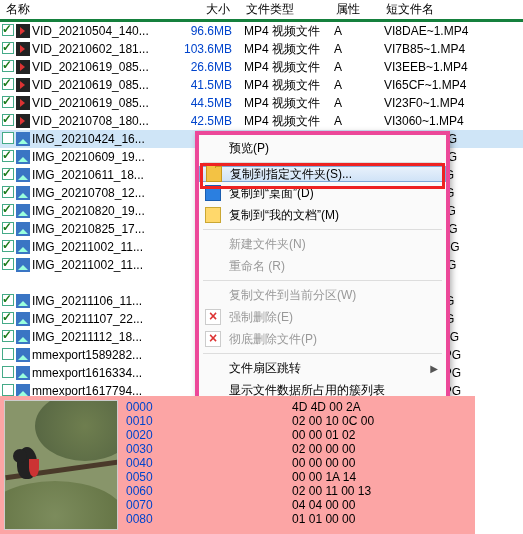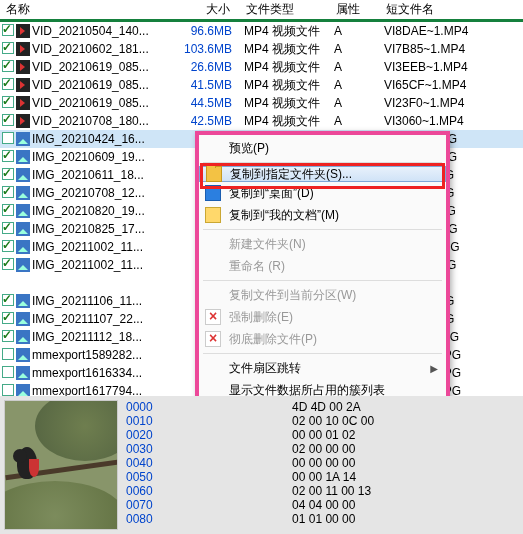--- a/index.html
+++ b/index.html
@@ -35,21 +35,21 @@
   .menu-highlight-frame { position: absolute; left: 200px; top: 163px; width: 245px; height: 26px; border: 3px solid #e22; pointer-events: none; }
   .foldicon { width:16px;height:16px;background:#f3c244;border:1px solid #c79a1f;display:inline-block;position:relative; }
   .foldicon::before { content:"";position:absolute;left:-1px;top:-4px;width:8px;height:4px;background:#f3c244;border:1px solid #c79a1f;border-bottom:none; }
   .desktopicon { width:16px;height:16px;background:#2b7fe0;border:1px solid #1a5db0;display:inline-block; }
   .docicon { width:16px;height:16px;background:#ffd86b;border:1px solid #caa733;display:inline-block; }
   .rmicon { width:16px;height:16px;background:#fff;border:1px solid #ccc;display:inline-block;position:relative; }
   .rmicon::after { content:"×";color:#d33;position:absolute;left:3px;top:-2px;font-size:14px;font-weight:bold; }
   .chkicon { width:16px;height:16px;background:#fff;border:1px solid #6a9edb;display:inline-block;position:relative; }
   .chkicon::after { content:"✓";color:#2b7fe0;position:absolute;left:2px;top:-2px;font-size:13px;font-weight:bold; }
   
-  .bottom { position: absolute; left: 0; bottom: 0; height: 138px; width: 523px; background: #e5e5e5; display: flex; justify-content: flex-end; }
+  .bottom { position: absolute; left: 0; bottom: 0; height: 138px; width: 475px; background: #fca5a5; display: flex; justify-content: flex-end; }
   .thumb { width: 114px; height: 130px; margin: 4px; border: 1px solid #ccc; position: relative; background: #88956a; overflow: hidden; }
   .thumb .bird { position:absolute; left:12px; top:46px; width:20px; height:32px; background:#222; border-radius:60% 60% 50% 50%; }
   .thumb .bird::before { content:"";position:absolute;left:-4px;top:2px;width:14px;height:14px;background:#222;border-radius:50%; }
   .thumb .bird::after { content:"";position:absolute;left:12px;top:12px;width:10px;height:18px;background:#c33;border-radius:0 0 50% 50%; }
   .thumb .branch { position:absolute; left:0; top:66px; width:120px; height:5px; background:#4a3a2a; transform:rotate(-8deg); }
   .thumb .foliage1 { position:absolute; left:30px; top:-10px; width:100px; height:70px; background:radial-gradient(circle,#6a7a4a,#4a5a3a); border-radius:50%; opacity:.85; }
   .thumb .foliage2 { position:absolute; left:-20px; top:80px; width:140px; height:70px; background:radial-gradient(circle,#7a8a5a,#5a6a3a); border-radius:50%; opacity:.85; }
   .hex { flex:1; font-family: Consolas, monospace; font-size: 12px; padding: 4px 0 0 4px; line-height: 14px; white-space: pre; color:#000; }
   .hex .off { color:#0044cc; display:inline-block; width:36px; }
 </style>

